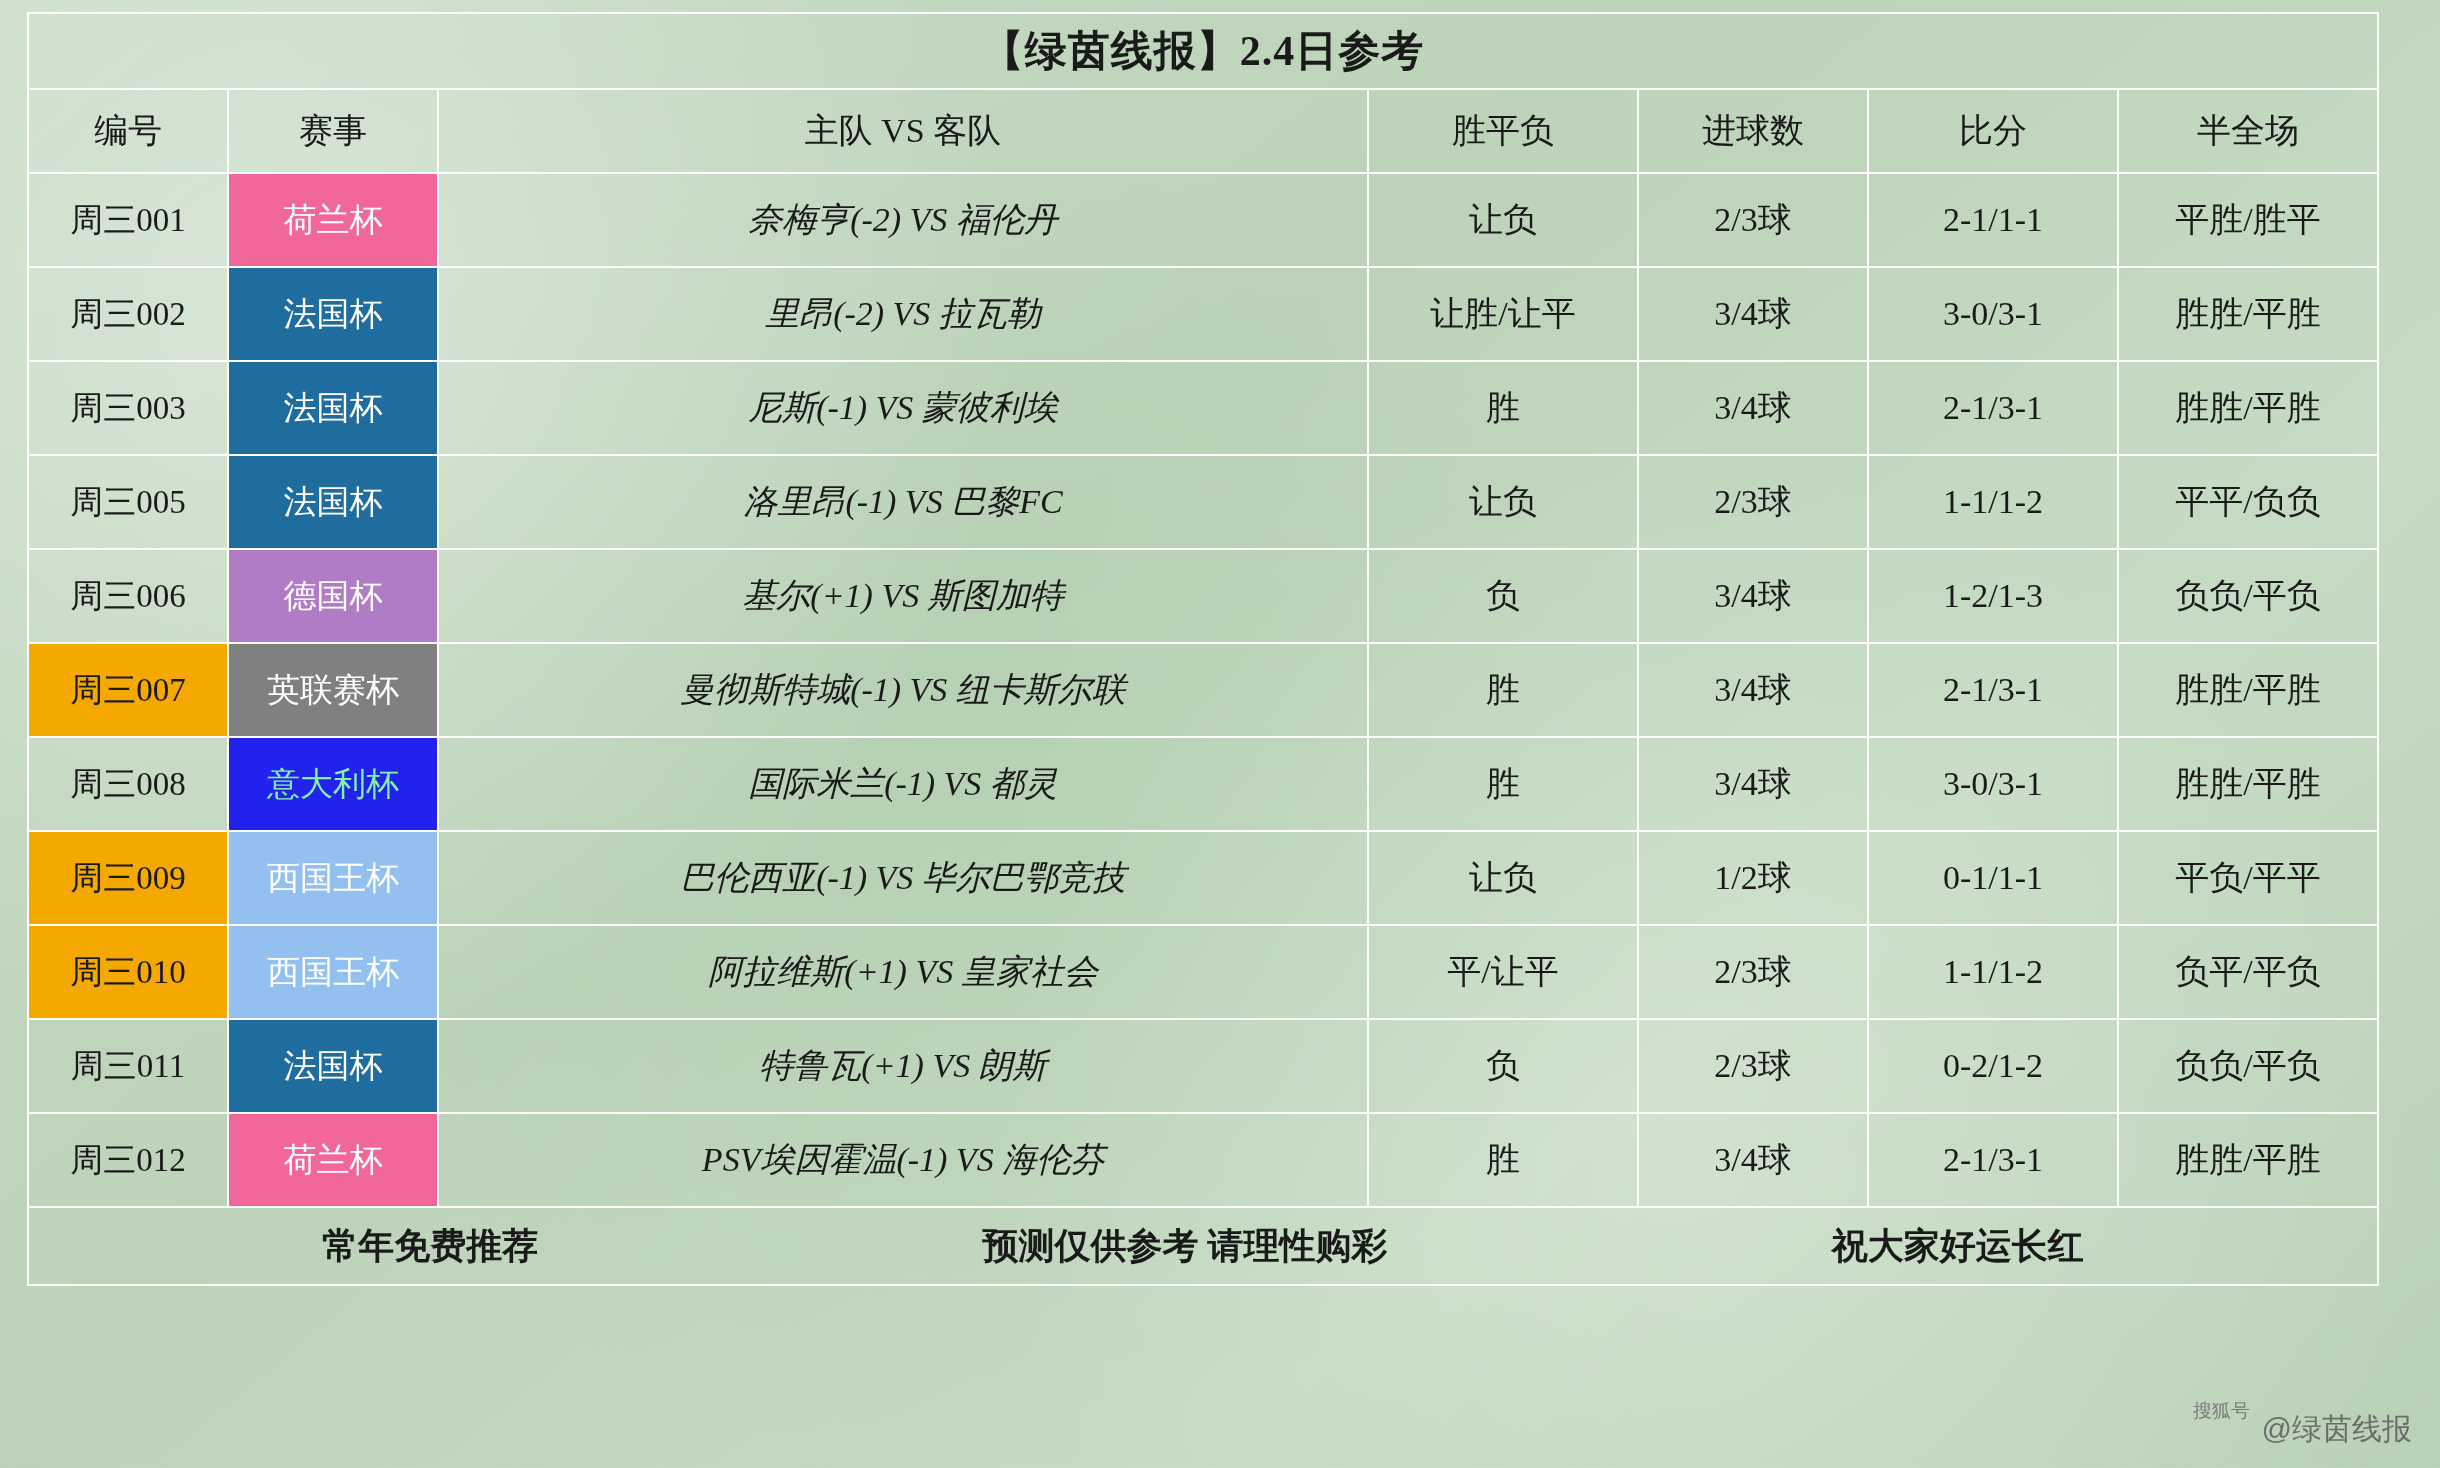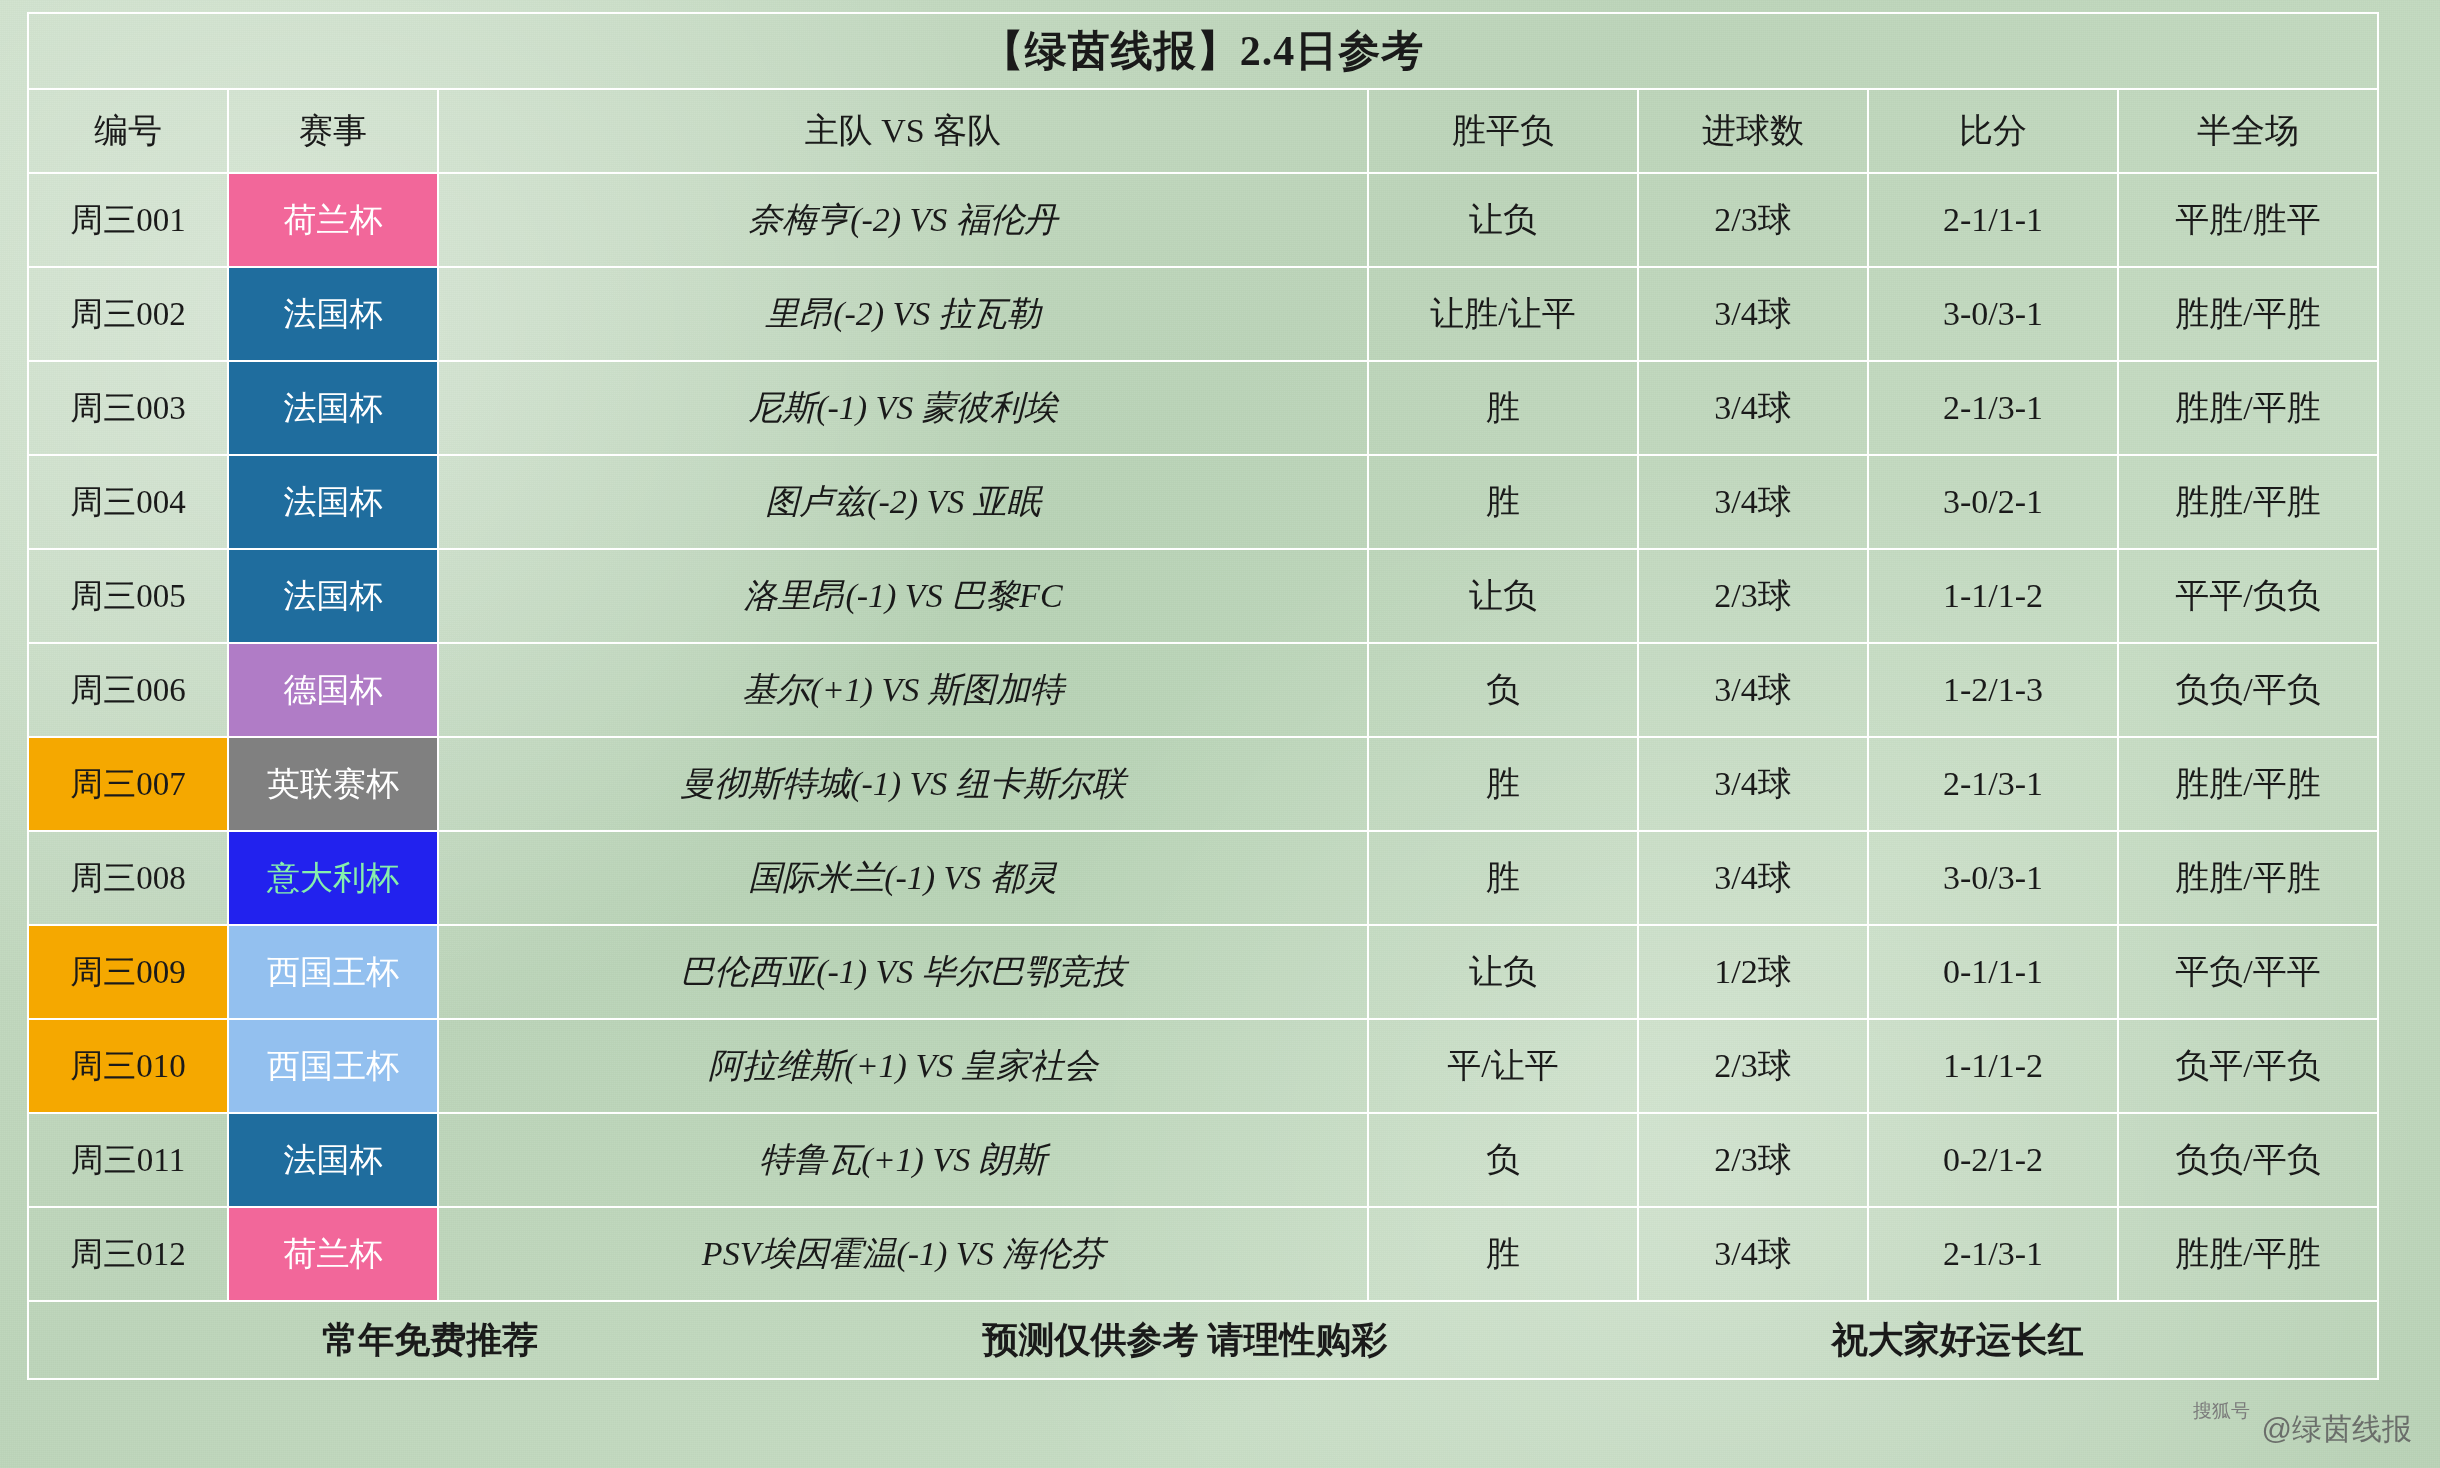--- a/index.html
+++ b/index.html
@@ -170,29 +170,20 @@
       <tr>
         <td class="row-cell num-cell">周三003</td>
         <td class="row-cell league-cell" style="background:#1f6d9e;color:#ffffff">法国杯</td>
         <td class="row-cell match-cell">尼斯(-1) VS 蒙彼利埃</td>
         <td class="row-cell red">胜</td>
         <td class="row-cell red">3/4球</td>
         <td class="row-cell red">2-1/3-1</td>
         <td class="row-cell red">胜胜/平胜</td>
       </tr>
 
-      <tr>
-        <td class="row-cell num-cell">周三004</td>
-        <td class="row-cell league-cell" style="background:#1f6d9e;color:#ffffff">法国杯</td>
-        <td class="row-cell match-cell">图卢兹(-2) VS 亚眠</td>
-        <td class="row-cell red">胜</td>
-        <td class="row-cell red">3/4球</td>
-        <td class="row-cell red">3-0/2-1</td>
-        <td class="row-cell red">胜胜/平胜</td>
-      </tr>
 
       <tr>
         <td class="row-cell num-cell">周三005</td>
         <td class="row-cell league-cell" style="background:#1f6d9e;color:#ffffff">法国杯</td>
         <td class="row-cell match-cell">洛里昂(-1) VS 巴黎FC</td>
         <td class="row-cell red">让负</td>
         <td class="row-cell red">2/3球</td>
         <td class="row-cell red">1-1/1-2</td>
         <td class="row-cell red">平平/负负</td>
       </tr>

